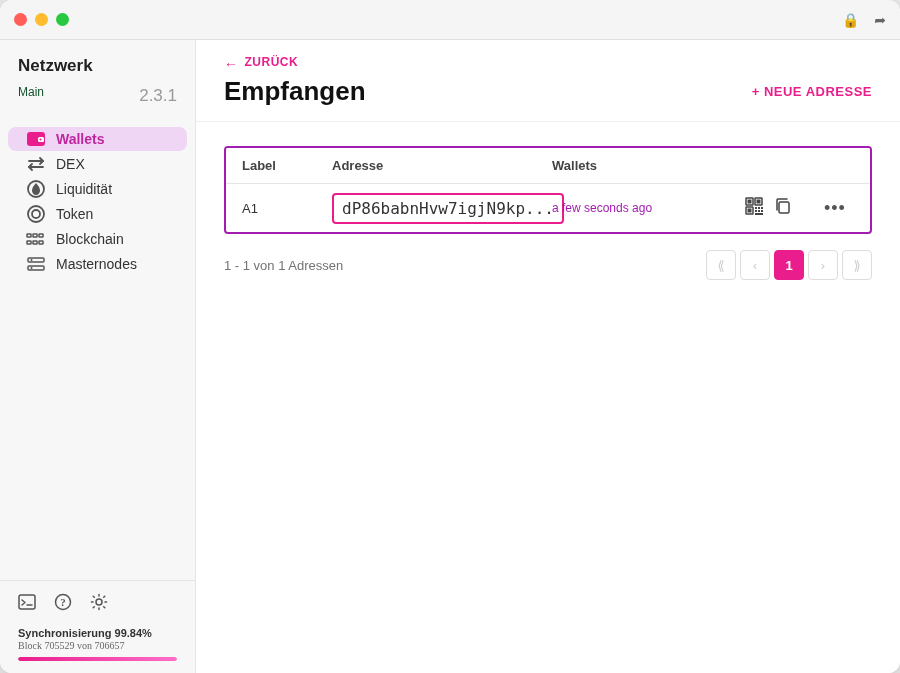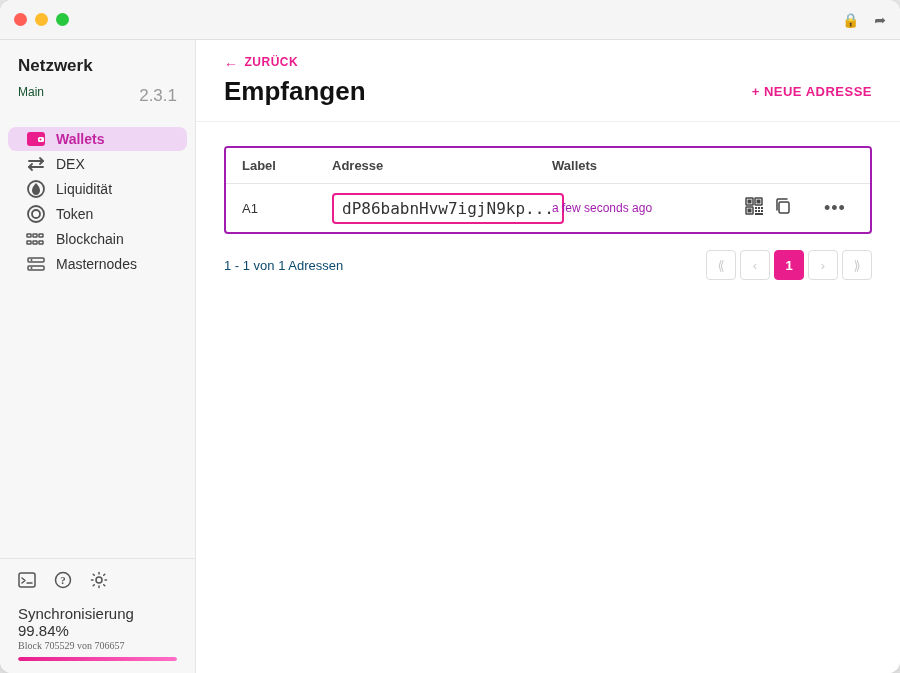--- a/index.html
+++ b/index.html
@@ -131,22 +131,22 @@
       gap: 18px;
       align-items: center;
       margin-bottom: 12px;
     }
     .footer-icon {
       font-size: 16px;
       color: #666;
       cursor: pointer;
     }
     .sync-info {
-      font-size: 15px;
-      font-weight: 400;
+      font-size: 11px;
+      font-weight: 700;
       color: #333;
     }
     .sync-sub {
       font-size: 10px;
       color: #666;
       margin-top: 1px;
       font-family: Liberation Serif, serif;
     }
     .sync-bar-container {
       margin-top: 6px;
@@ -280,21 +280,21 @@
     }
     
     .pagination-row {
       display: flex;
       align-items: center;
       justify-content: space-between;
       margin-top: 16px;
     }
     .pagination-info {
       font-size: 13px;
-      color: #0c4a6e;
+      color: #737373;
     }
     .pagination-controls {
       display: flex;
       align-items: center;
       gap: 4px;
     }
     .page-btn {
       width: 30px;
       height: 30px;
       border: 1px solid #ddd;

